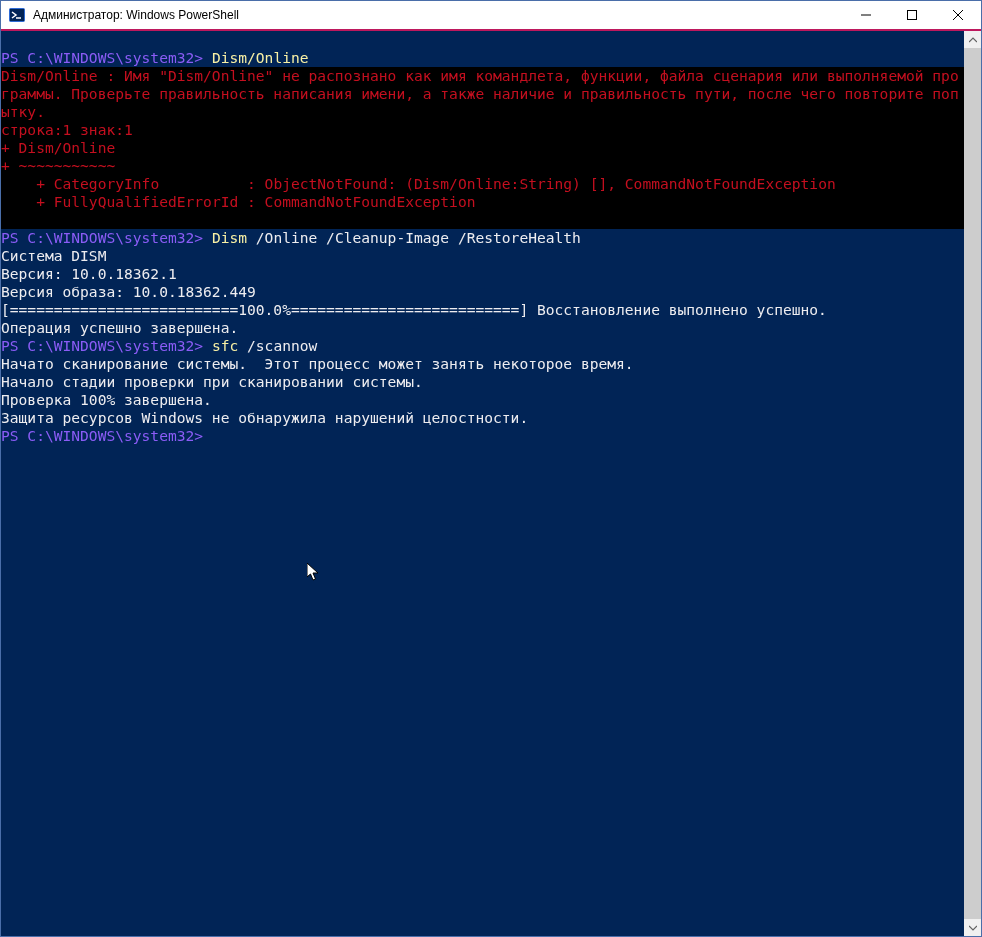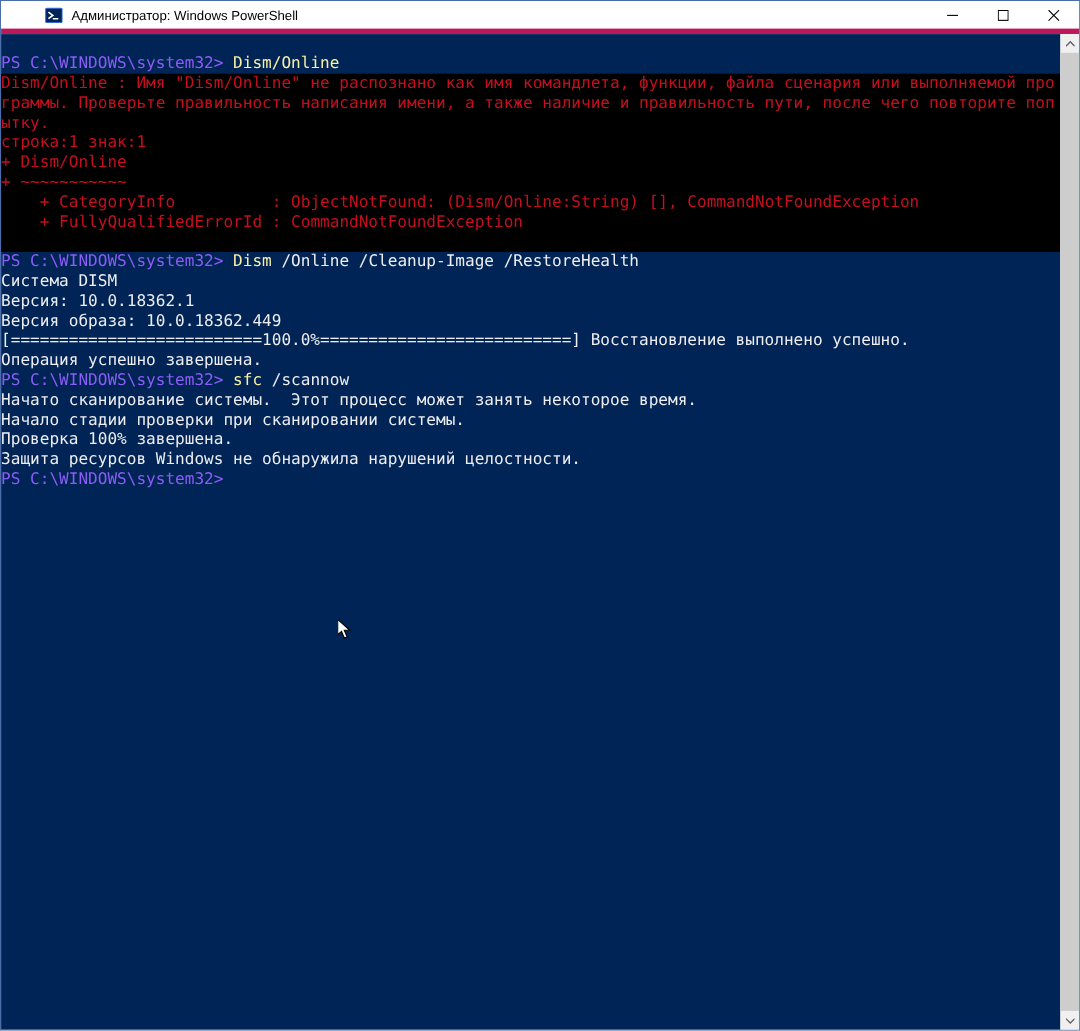--- a/index.html
+++ b/index.html
@@ -3,22 +3,21 @@
 <meta charset="utf-8">
 <style>
   * { margin: 0; padding: 0; box-sizing: border-box; }
   html, body { width: 982px; height: 937px; overflow: hidden; font-family: "Segoe UI", Tahoma, sans-serif; background:#fff;}
   .window {
     width: 982px; height: 937px; display:flex; flex-direction:column;
     border:1px solid #4a6ea9;
   }
   .titlebar {
     height: 30px; background:#ffffff; display:flex; align-items:center;
-    border-bottom:5px solid #be185d;
-    padding-left:32px;
+    border-bottom:2px solid #be185d;
   }
   .titlebar .icon-box {
     width:20px; height:20px; margin:0 6px 0 6px;
     display:flex; align-items:center; justify-content:center;
   }
   .titlebar .title {
     font-size:12px; color:#000;
   }
   .win-controls { margin-left:auto; display:flex; }
   .win-btn {

